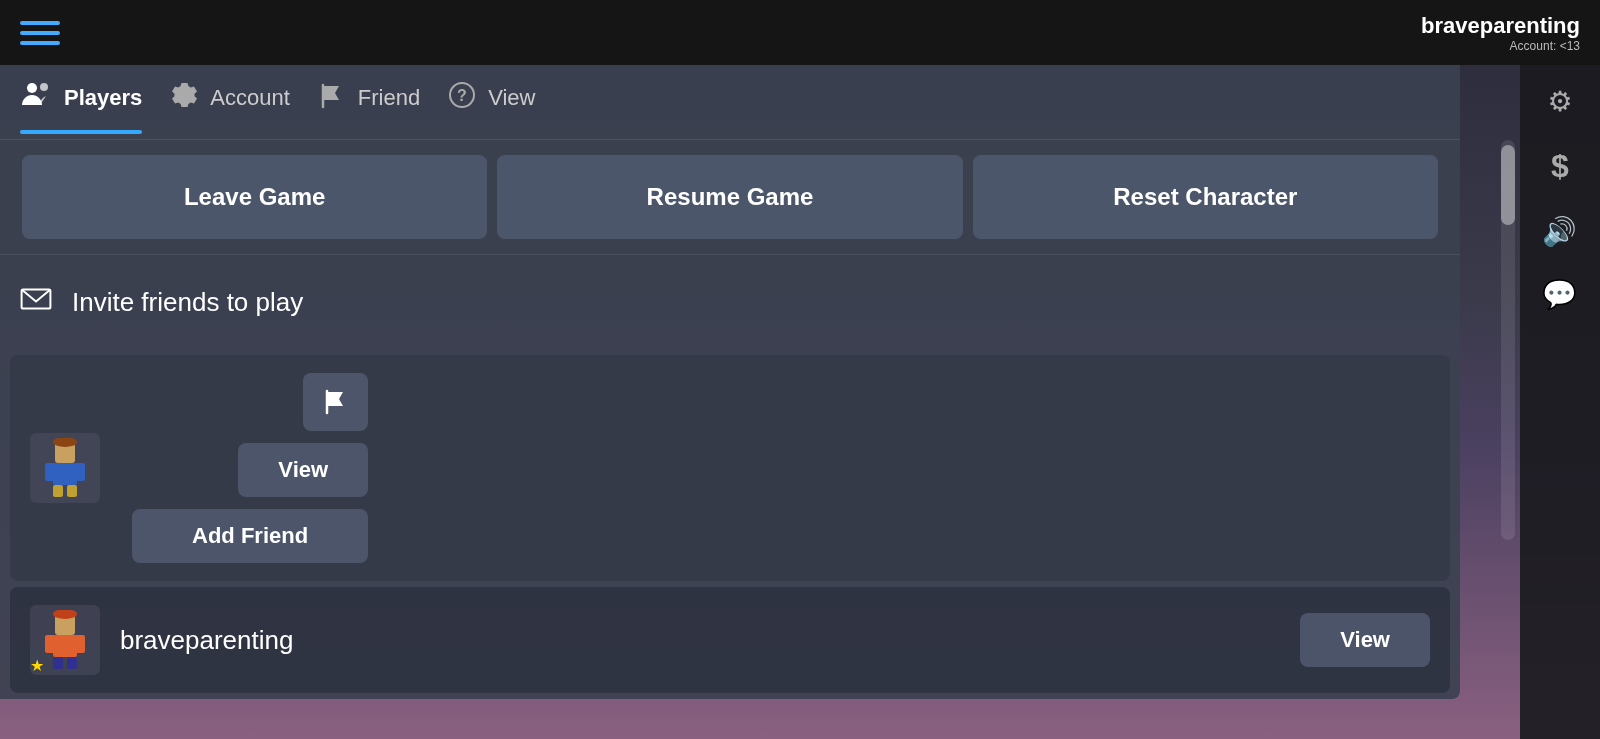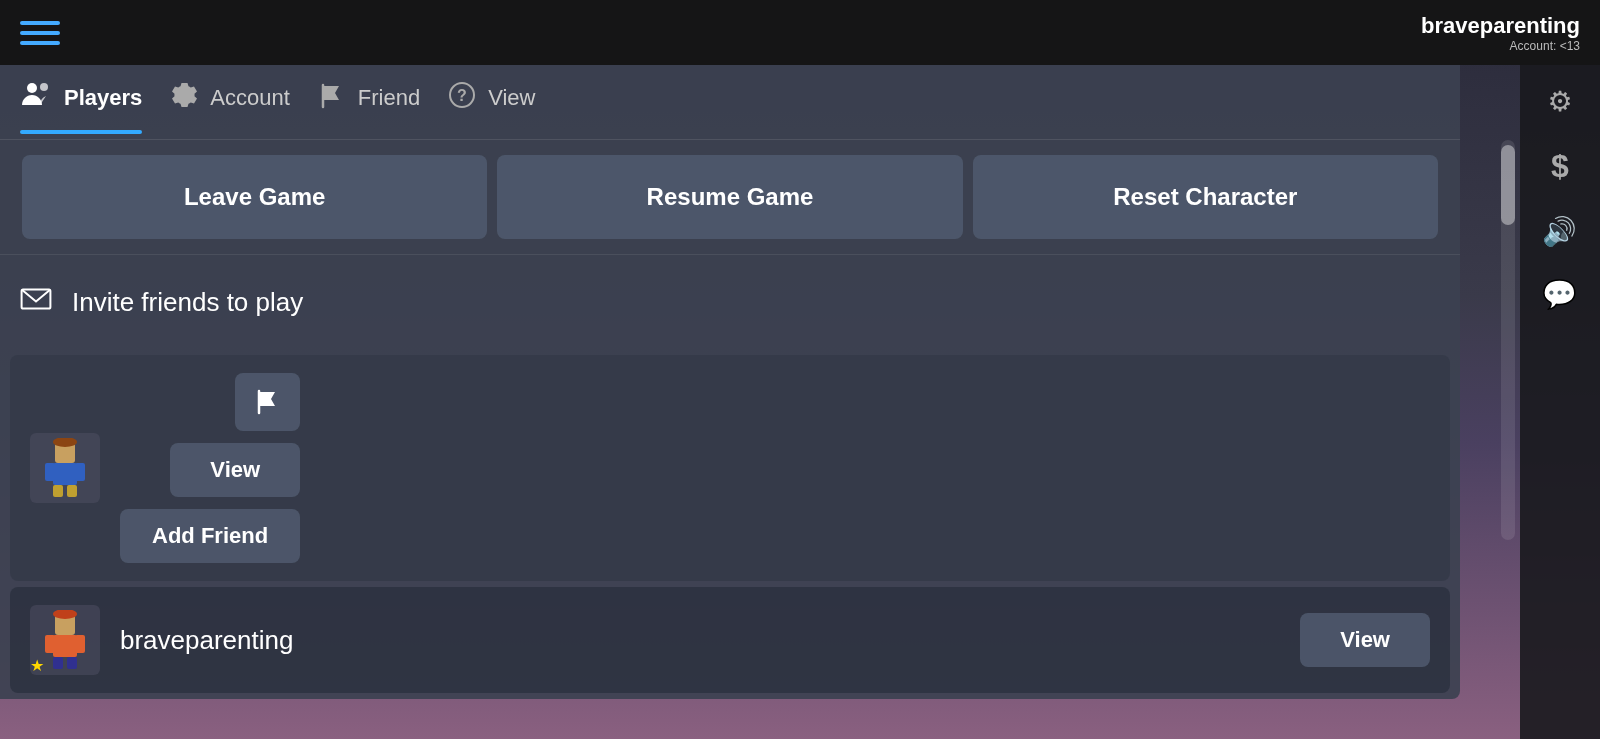--- a/index.html
+++ b/index.html
@@ -215,28 +215,29 @@
       background: rgba(80, 90, 110, 0.85);
       border: none;
       border-radius: 8px;
       color: white;
       font-size: 22px;
       font-weight: bold;
       cursor: pointer;
     }
 
     .add-friend-btn {
-      padding: 14px 32px;
+      padding: 14px 60px;
       background: rgba(80, 90, 110, 0.85);
       border: none;
       border-radius: 8px;
       color: white;
       font-size: 22px;
       font-weight: bold;
       cursor: pointer;
+      margin-left: 12px;
     }
 
     
     .right-icons {
       position: absolute;
       right: 0;
       top: 65px;
       width: 80px;
       background: rgba(25,25,30,0.9);
       z-index: 6;

